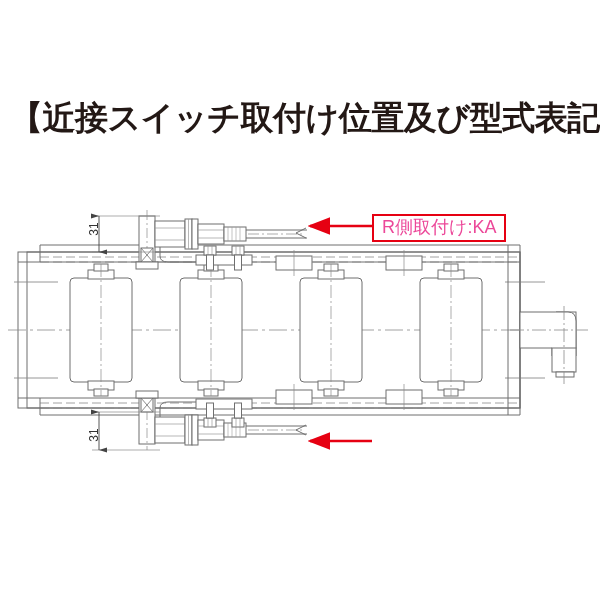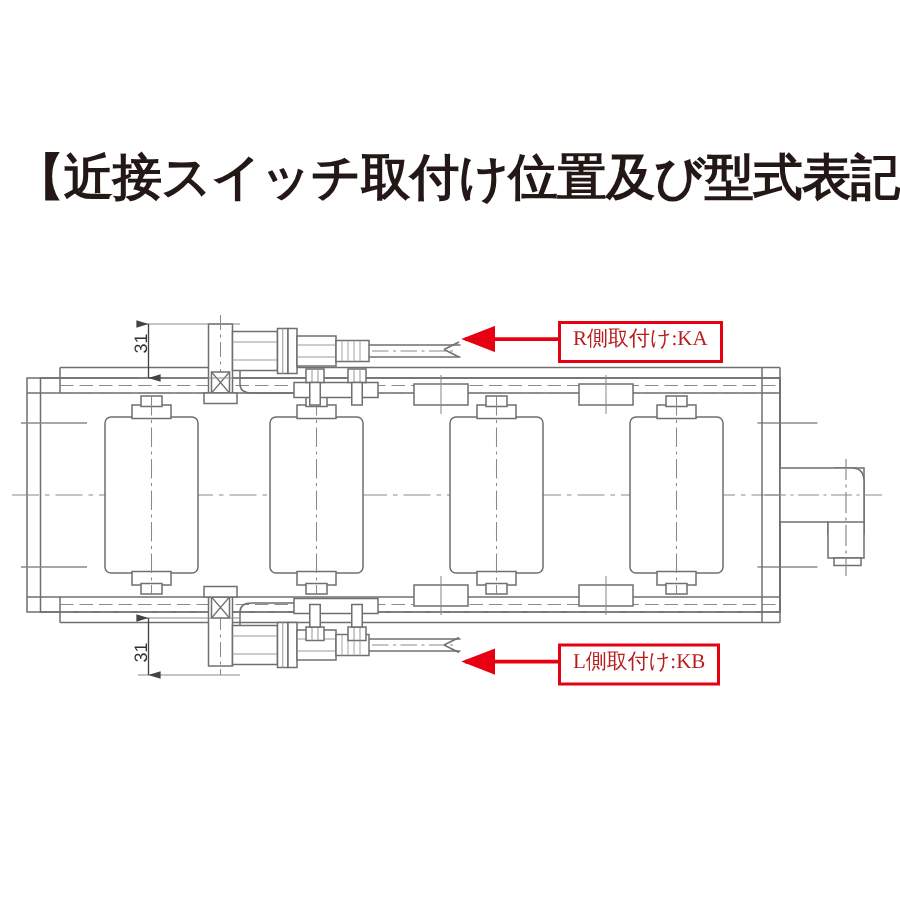--- a/index.html
+++ b/index.html
@@ -4,22 +4,22 @@
 <style>
   html,body{margin:0;padding:0;background:#ffffff;}
   body{width:600px;height:600px;position:relative;overflow:hidden;
        font-family:"Liberation Sans","DejaVu Sans",sans-serif;}
   #stage{position:absolute;left:0;top:0;width:600px;height:600px;background:#fff;}
   #title{position:absolute;left:10px;top:92px;width:580px;height:52px;
          font-size:33px;line-height:52px;font-weight:bold;color:#231815;
          letter-spacing:-0.5px;white-space:nowrap;}
   svg{position:absolute;left:0;top:0;}
   .cal{position:absolute;border:2px solid #e60012;background:#ffffff;
-       color:#b91c1c;font-size:14px;line-height:22px;height:24px;
-       padding:0 8px;white-space:nowrap;font-family:Liberation Serif, serif;}
+       color:#ec4899;font-size:18px;line-height:22px;height:24px;
+       padding:0 8px;white-space:nowrap;}
   #cal-top{left:372px;top:214px;}
   #cal-bot{left:372px;top:429px;}
   .dimtxt{position:absolute;font-size:12px;color:#333;
           transform:rotate(-90deg);transform-origin:center center;}
   #dim-top{left:82px;top:222px;width:24px;text-align:center;}
   #dim-bot{left:82px;top:428px;width:24px;text-align:center;}
 </style>
 </head>
 <body>
 
@@ -165,18 +165,17 @@
 
     <g>
       <path d="M372,226 L310,226" stroke="#e60012" stroke-width="2.5" fill="none" marker-end="url(#ah)"></path>
     </g>
     <g>
       <path d="M372,441 L310,441" stroke="#e60012" stroke-width="2.5" fill="none" marker-end="url(#ah)"></path>
     </g>
   </svg>
 
   <div class="cal" id="cal-top">R側取付け:KA</div>
-  <div class="cal" id="cal-bot">L側取付け:KB</div>
 
   <div class="dimtxt" id="dim-top">31</div>
   <div class="dimtxt" id="dim-bot">31</div>
 
 </div>
 
 </body></html>

